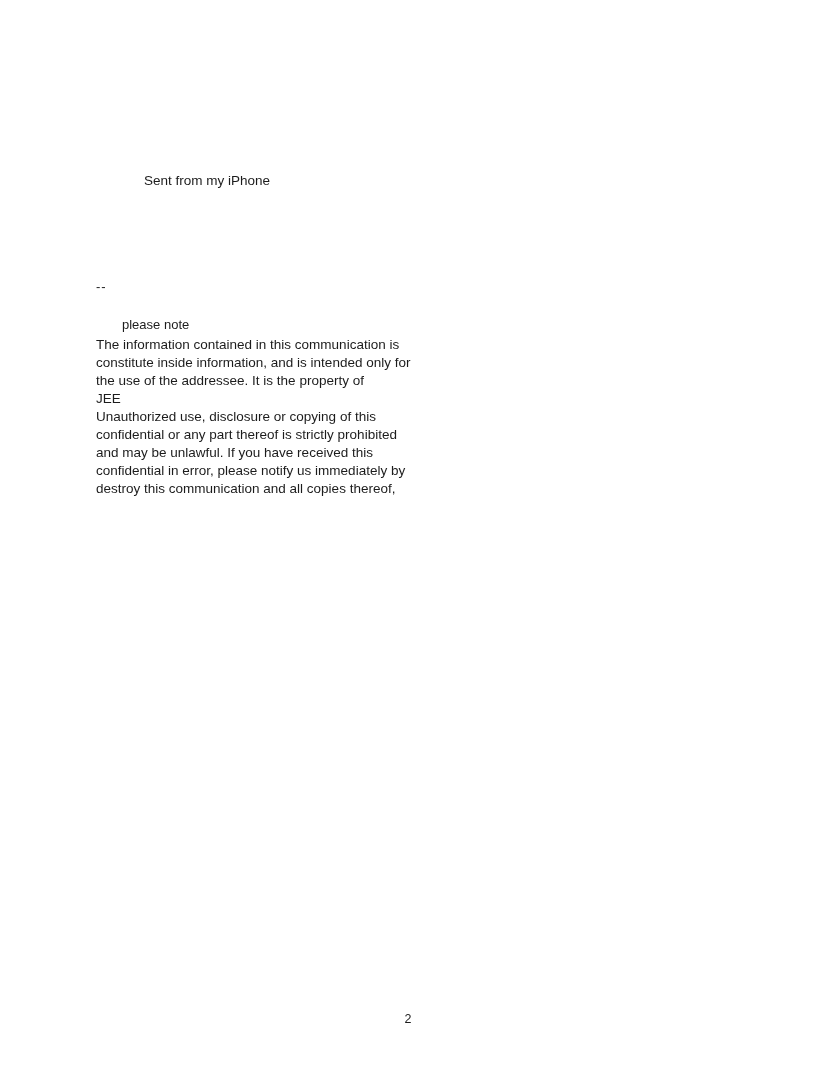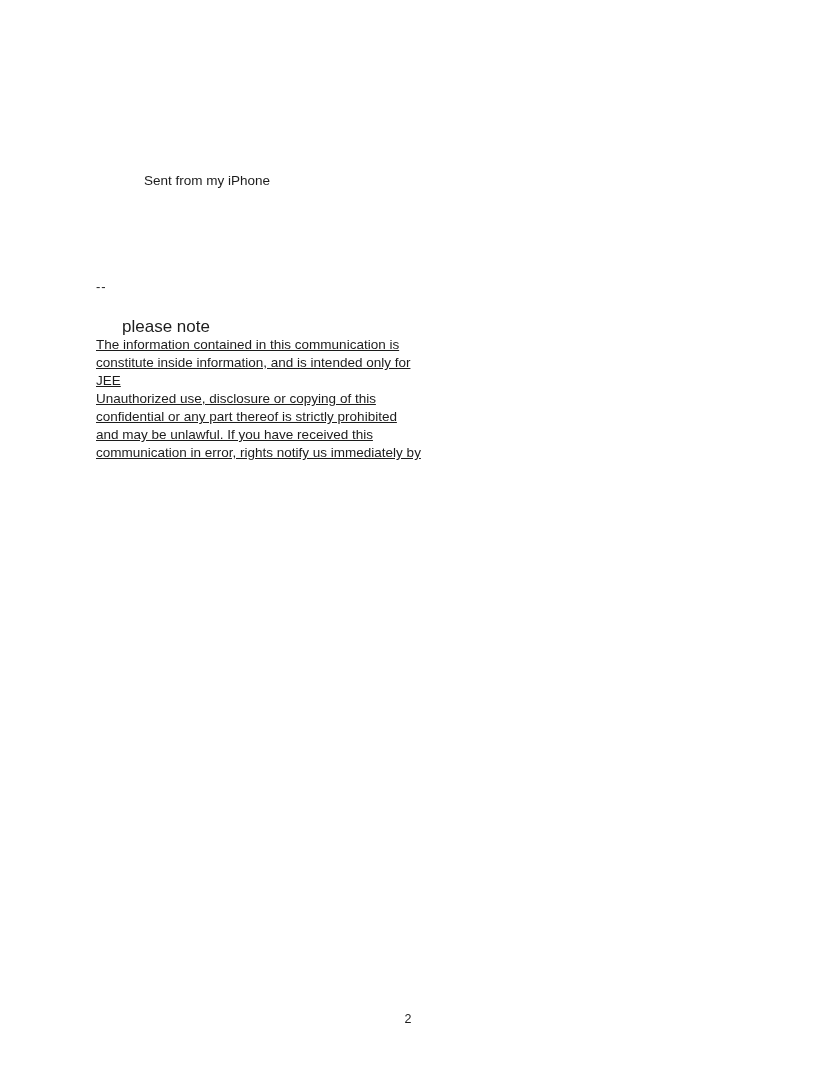--- a/index.html
+++ b/index.html
@@ -24,30 +24,30 @@
   }
   .separator {
     left: 96px;
     top: 262px;
     font-size: 13px;
     letter-spacing: 1px;
   }
   .note-heading {
     left: 122px;
     top: 300px;
-    font-size: 17px;
+    font-size: 13px;
   }
   .disclaimer {
     position: absolute;
     left: 96px;
     top: 336px;
     font-size: 13.5px;
     line-height: 18px;
   }
-  .disclaimer div { white-space: pre; text-decoration: underline; }
+  .disclaimer div { white-space: pre; }
 
   .page-number {
     left: 0;
     top: 995px;
     width: 816px;
     text-align: center;
     font-size: 12.5px;
   }
   .bates-number {
     right: 22px;
@@ -63,22 +63,24 @@
 
 <div class="abs sent-line">Sent from my iPhone</div>
 
 <div class="abs separator">--</div>
 
 <div class="abs note-heading">please note</div>
 
 <div class="disclaimer">
   <div>The information contained in this communication is</div>
   <div>constitute inside information, and is intended only for</div>
+  <div>the use of the addressee. It is the property of</div>
   <div>JEE</div>
   <div>Unauthorized use, disclosure or copying of this</div>
   <div>confidential or any part thereof is strictly prohibited</div>
   <div>and may be unlawful. If you have received this</div>
-  <div>communication in error, rights notify us immediately by</div>
+  <div>confidential in error, please notify us immediately by</div>
+  <div>destroy this communication and all copies thereof,</div>
 </div>
 
 <div class="abs page-number">2</div>
 
 <div class="abs bates-number">EFTA_R1_01431653</div>
 
 </body></html>

